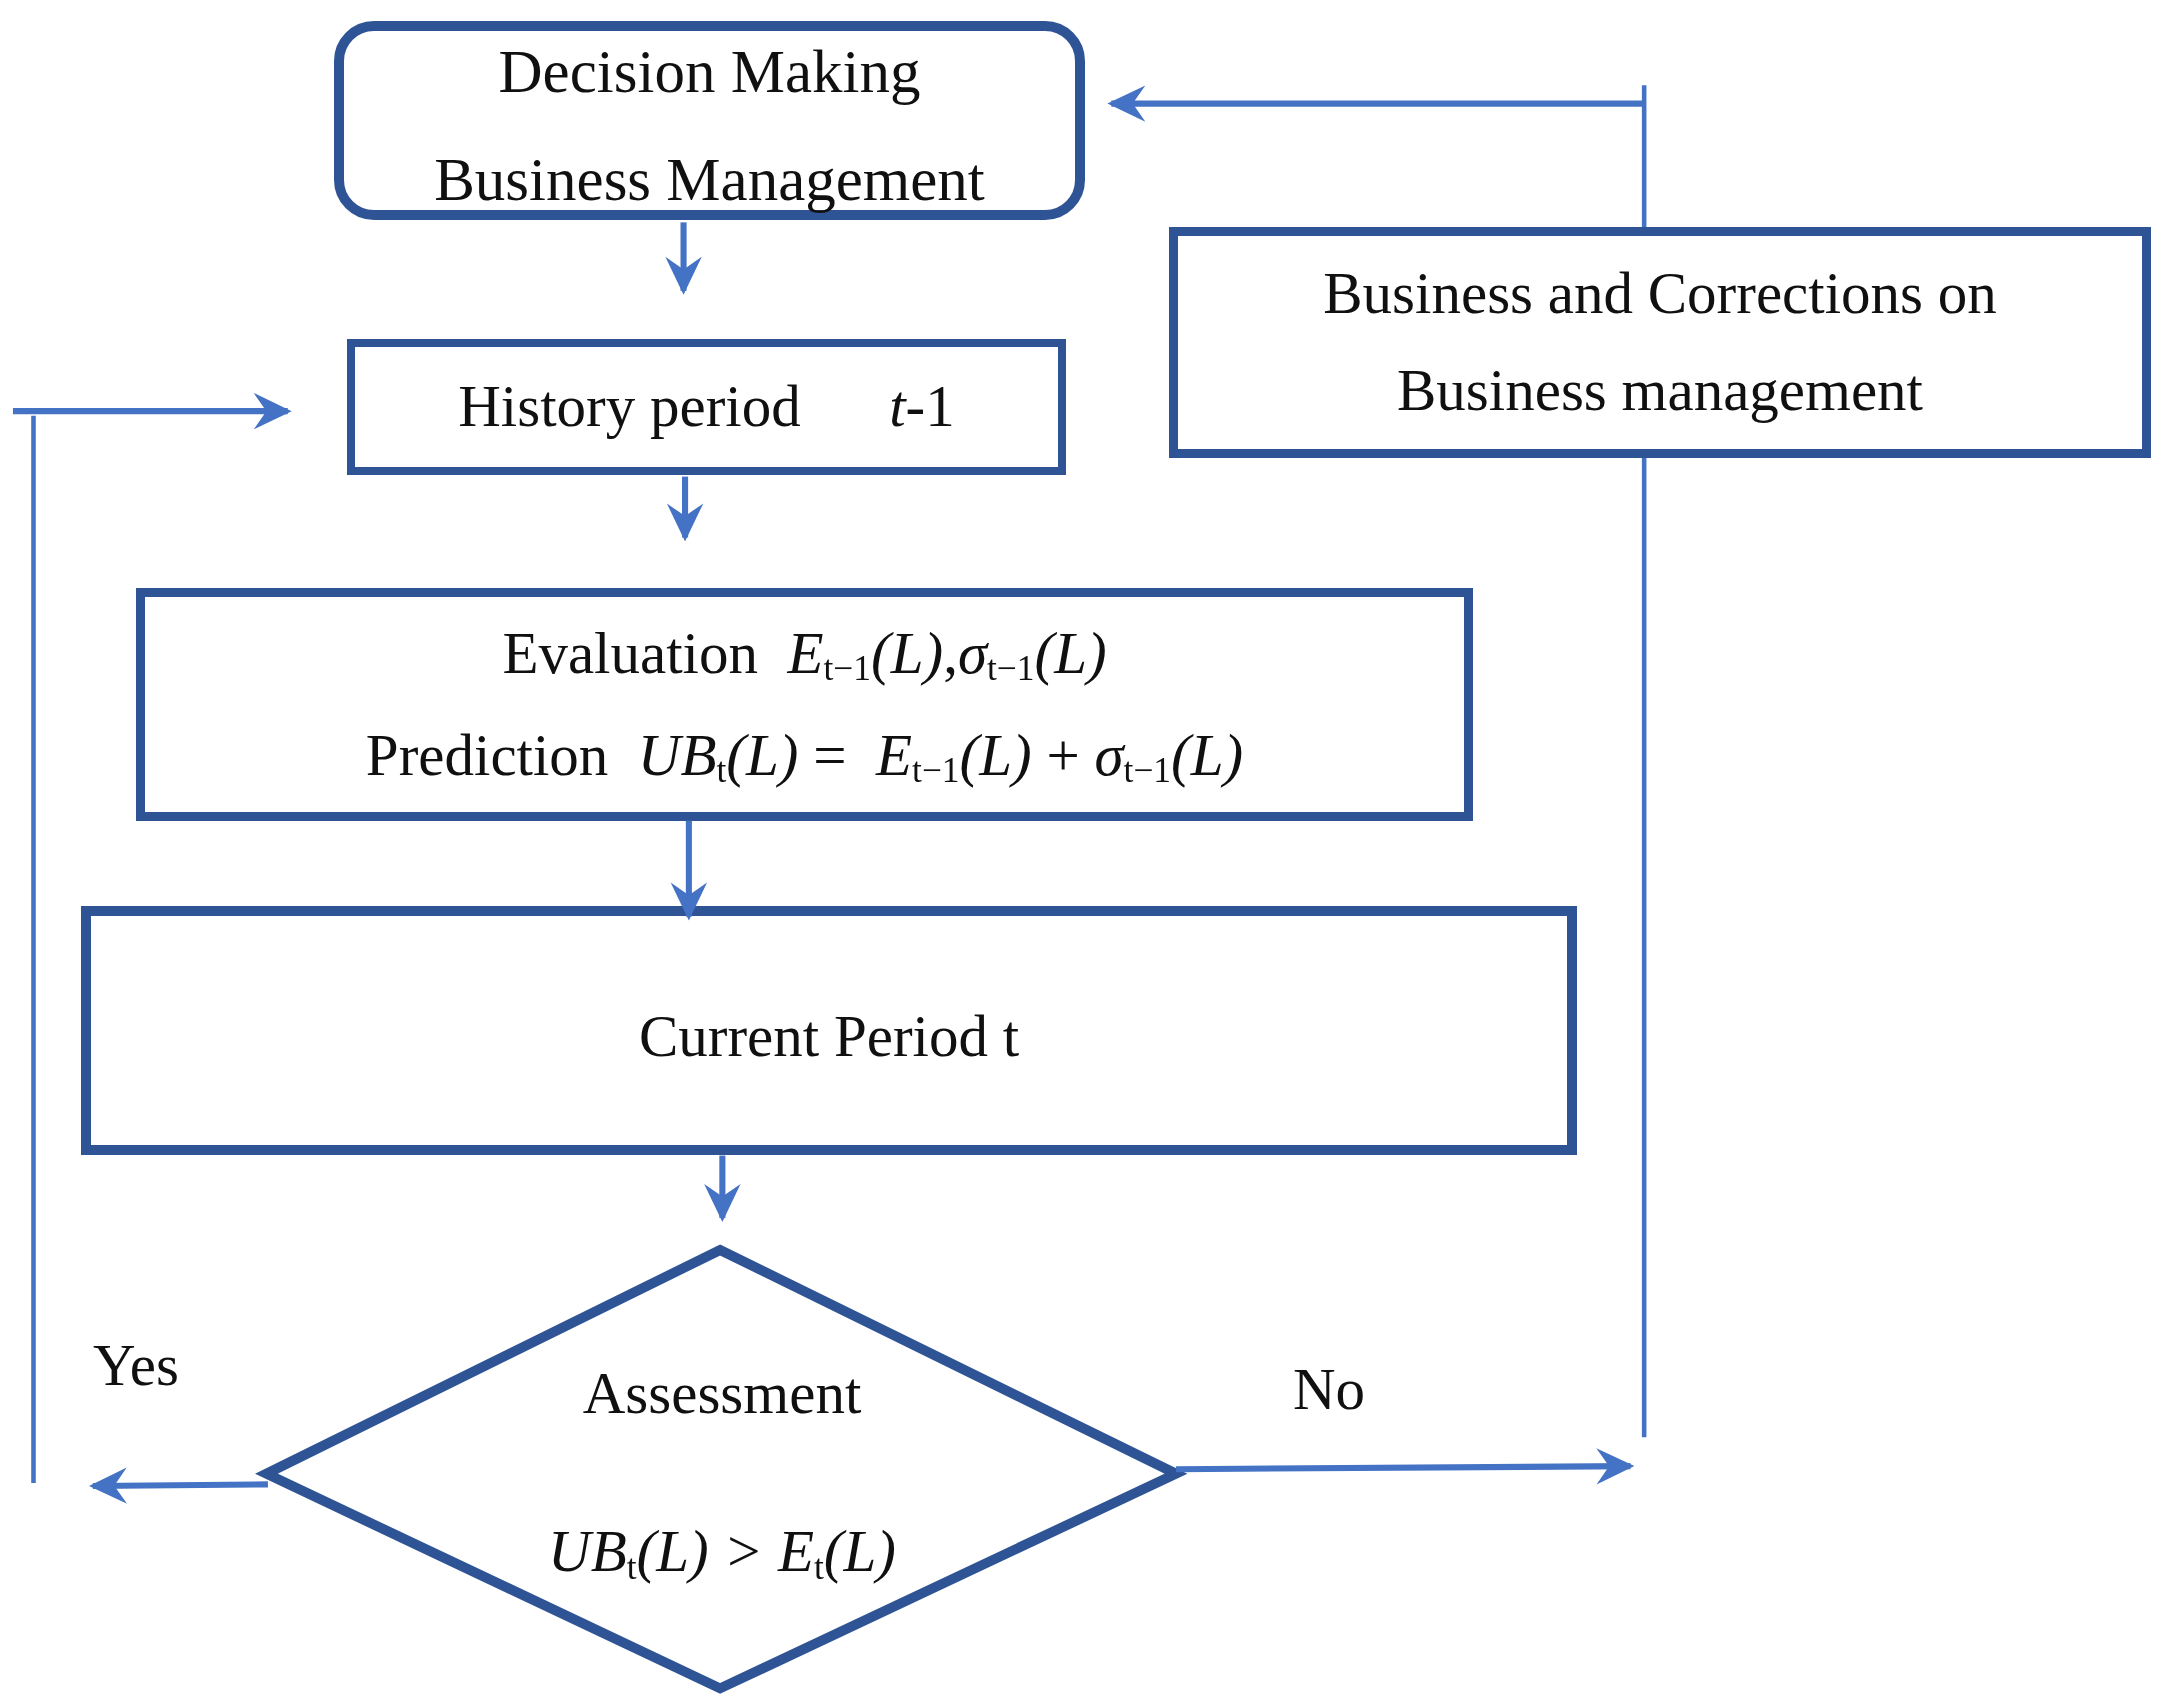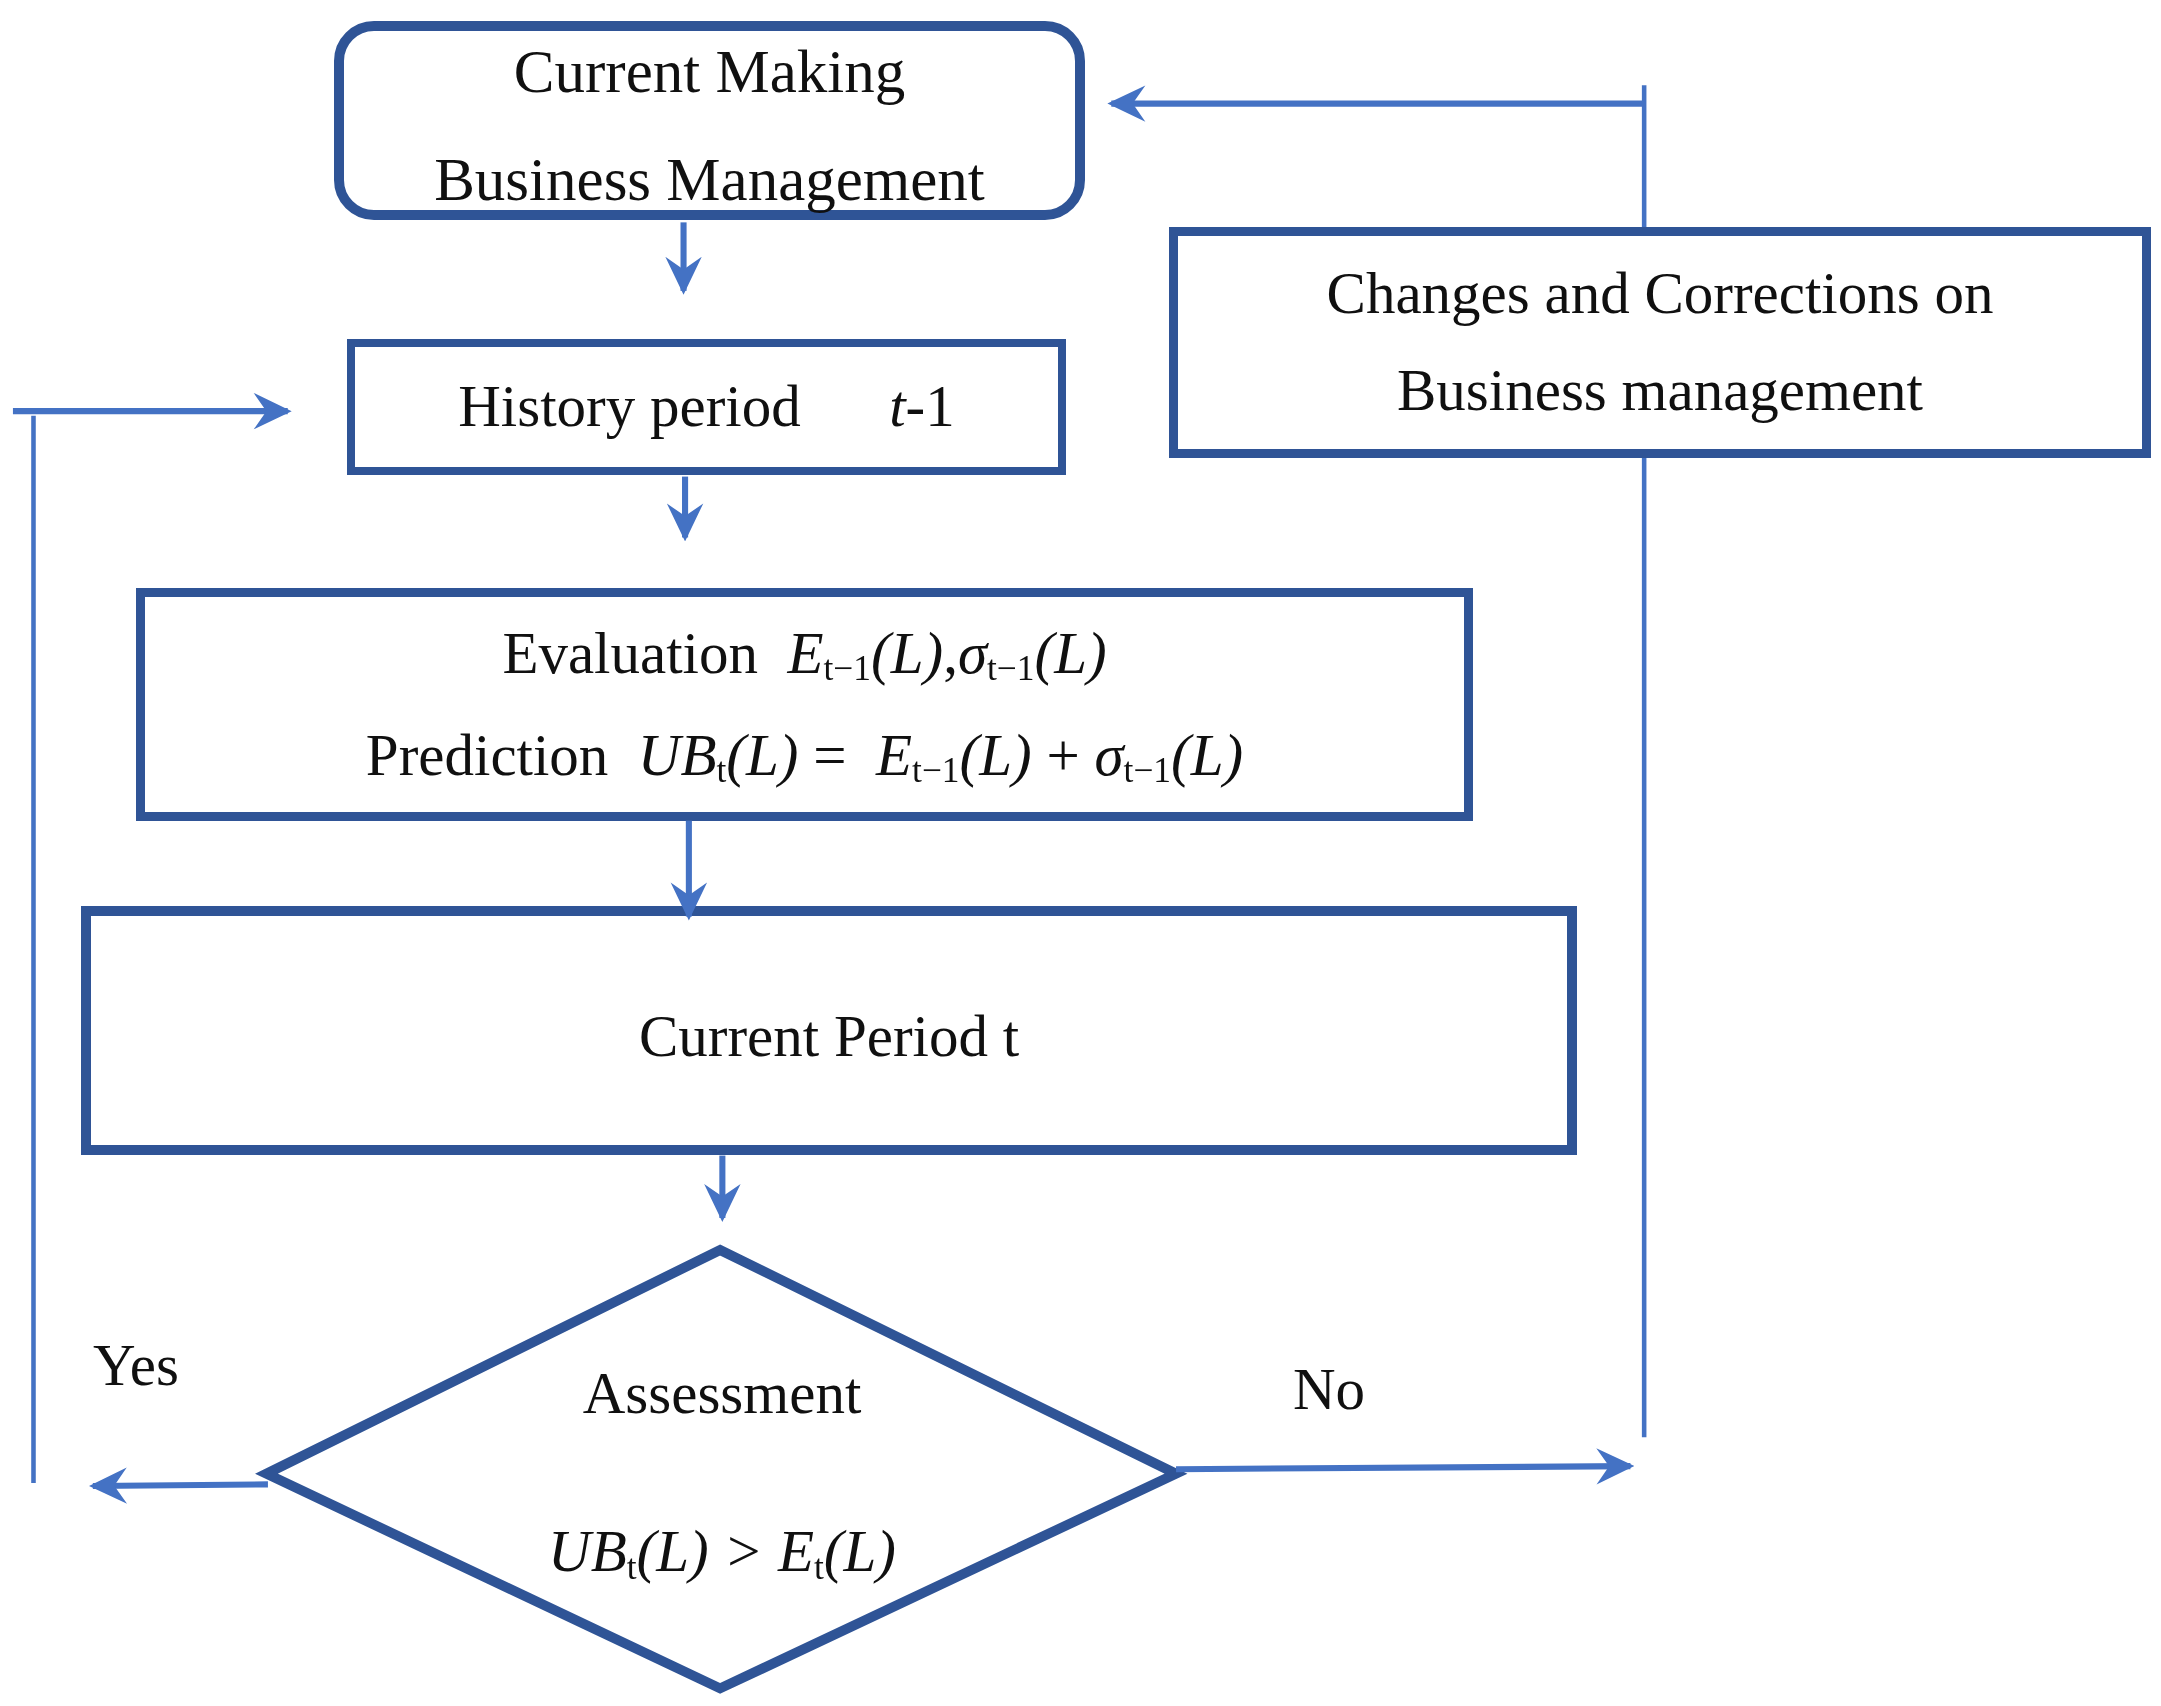--- a/index.html
+++ b/index.html
@@ -78,39 +78,39 @@
     <line x1="17" y1="540" x2="378" y2="540" stroke="#4472C4" stroke-width="8" marker-end="url(#ah1)"></line>
 
     <line x1="1545" y1="1930" x2="2142" y2="1926" stroke="#4472C4" stroke-width="8" marker-end="url(#ah1)"></line>
 
     <line x1="2160" y1="112" x2="2160" y2="1888" stroke="#4472C4" stroke-width="6"></line>
 
     <line x1="2160" y1="136" x2="1460" y2="136" stroke="#4472C4" stroke-width="8" marker-end="url(#ah1)"></line>
   </svg>
 
   <div class="node" id="node-decision">
-    <div class="line"><span>Current Making</span></div>
+    <div class="line"><span>Decision Making</span></div>
     <div class="line"><span>Business Management</span></div>
   </div>
 
   <div class="node" id="node-history">
     <div class="line"><span>History period&nbsp;&nbsp;&nbsp;&nbsp;&nbsp;&nbsp;</span><span class="it">t</span><span>-1</span></div>
   </div>
 
   <div class="node" id="node-evaluation">
     <div class="line"><span>Evaluation&nbsp;&nbsp;</span><span class="it">E</span><span class="itsub">t−1</span><span class="it">(L)</span><span>,</span><span class="it">σ</span><span class="itsub">t−1</span><span class="it">(L)</span></div>
     <div class="line"><span>Prediction&nbsp;&nbsp;</span><span class="it">UB</span><span class="itsub">t</span><span class="it">(L)</span><span> =&nbsp;&nbsp;</span><span class="it">E</span><span class="itsub">t−1</span><span class="it">(L)</span><span> + </span><span class="it">σ</span><span class="itsub">t−1</span><span class="it">(L)</span></div>
   </div>
 
   <div class="node" id="node-current">
     <div class="line"><span>Current Period t</span></div>
   </div>
 
   <div class="node" id="node-changes">
-    <div class="line"><span>Changes and Corrections on</span></div>
+    <div class="line"><span>Business and Corrections on</span></div>
     <div class="line"><span>Business management</span></div>
   </div>
 
   <div id="diamond-text">
     <div class="line"><span>Assessment</span></div>
     <div class="line"><span class="it">UB</span><span class="itsub">t</span><span class="it">(L) &gt; </span><span class="it">E</span><span class="itsub">t</span><span class="it">(L)</span></div>
   </div>
 
   <div class="float-label" id="label-yes">Yes</div>
   <div class="float-label" id="label-no">No</div>

